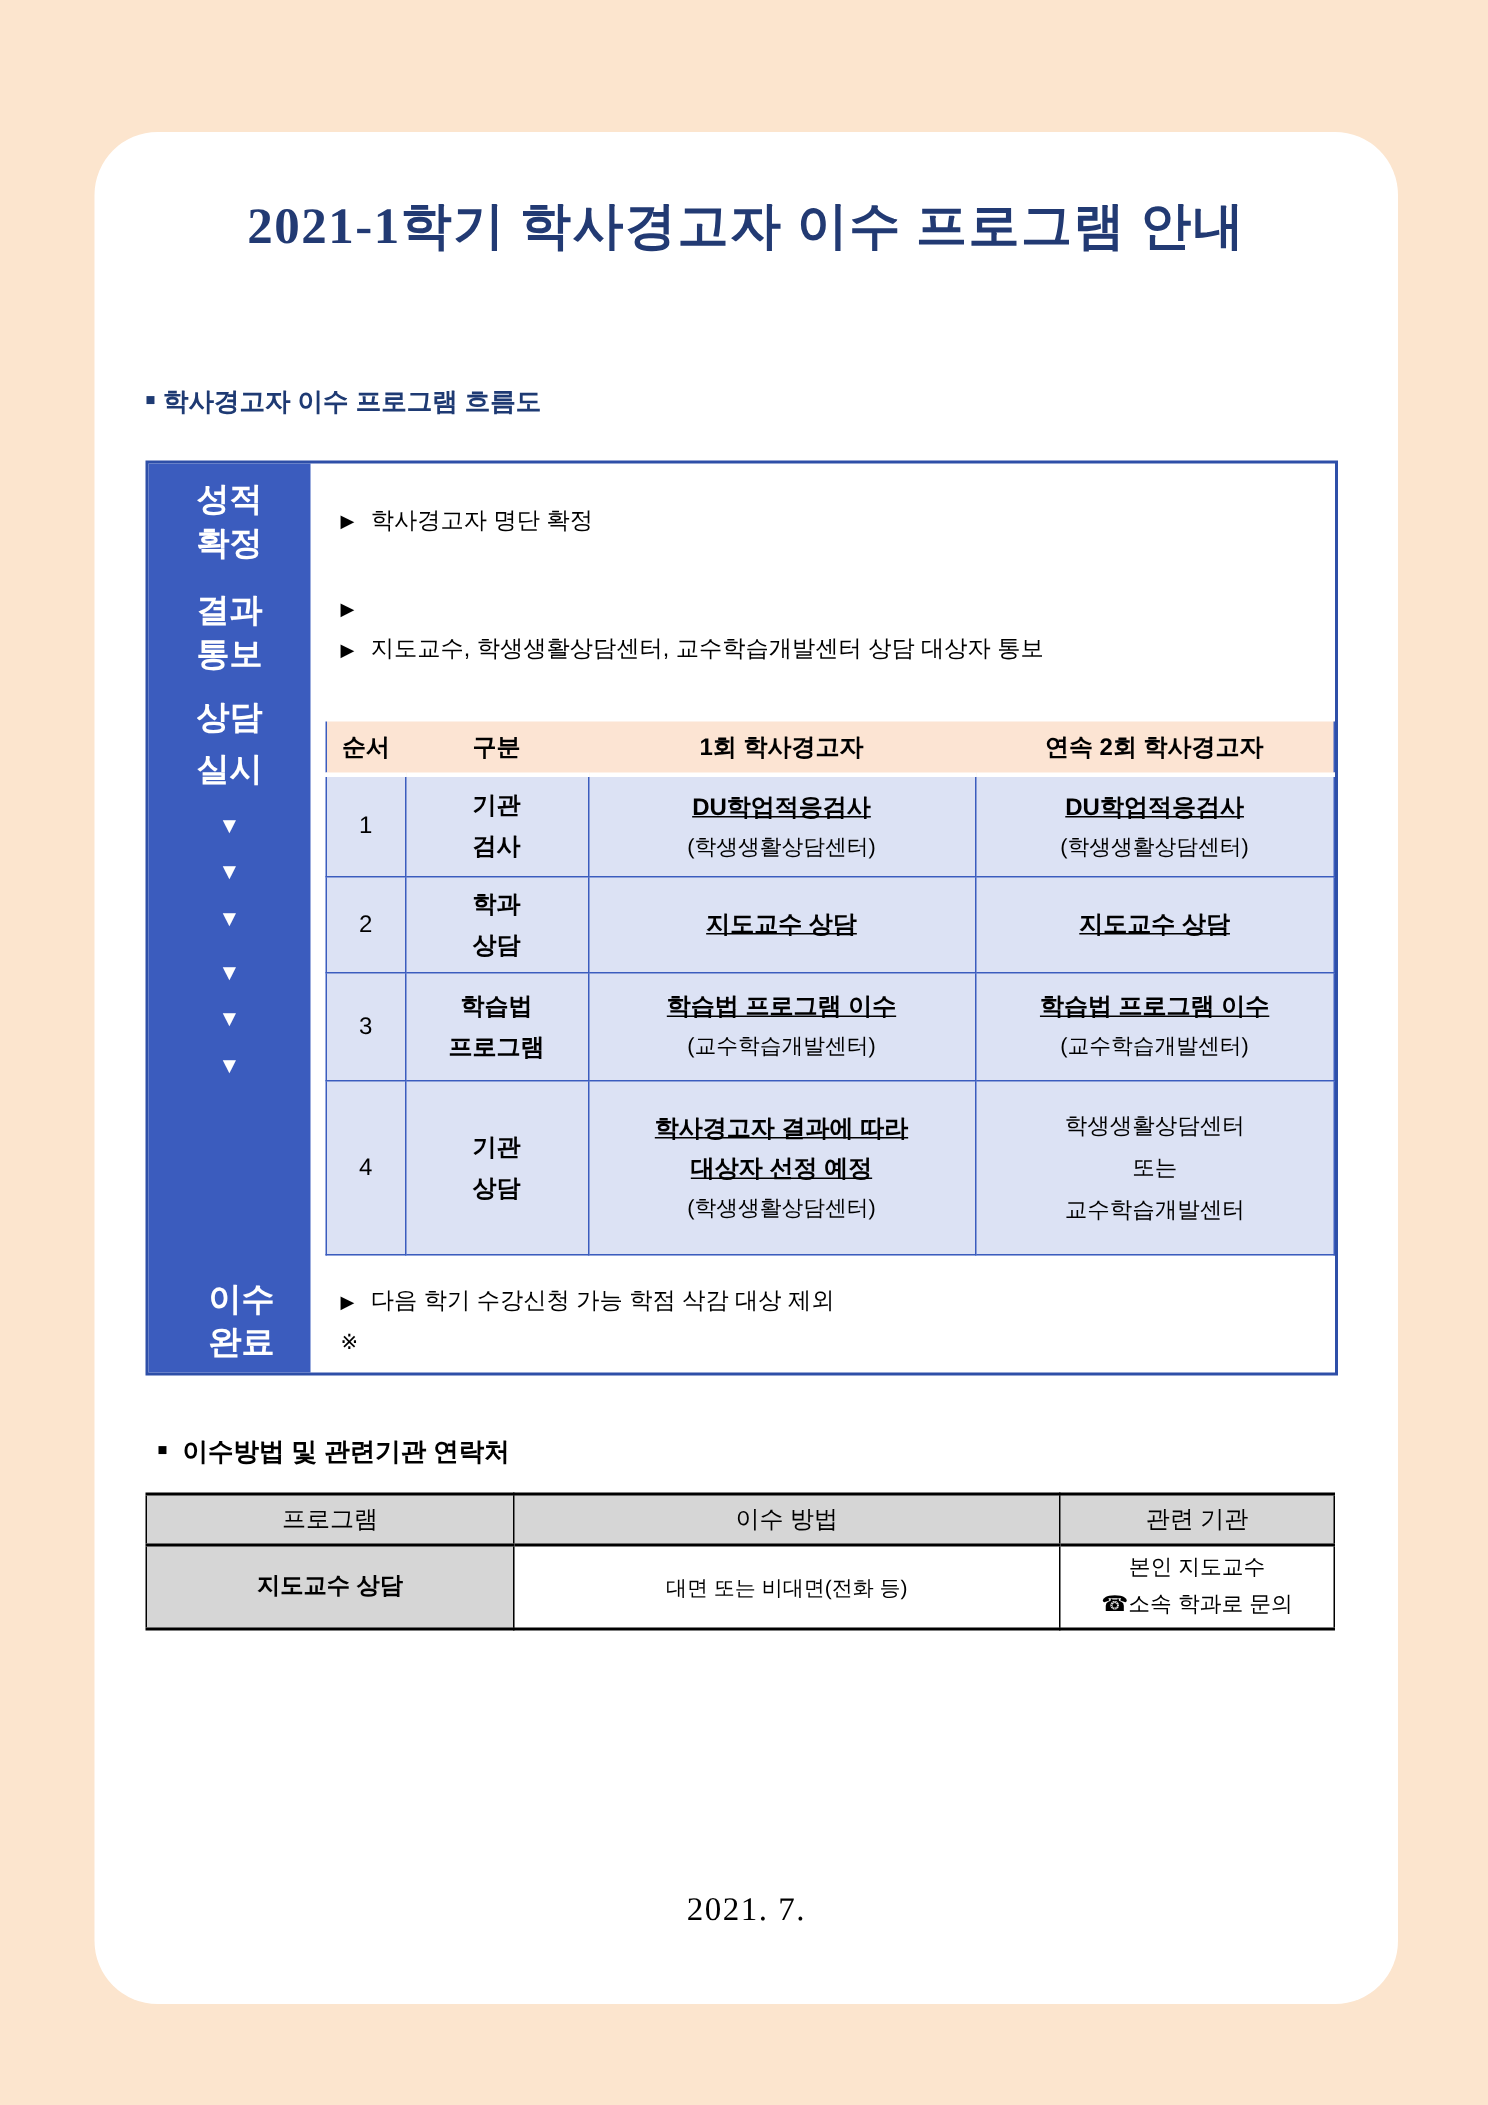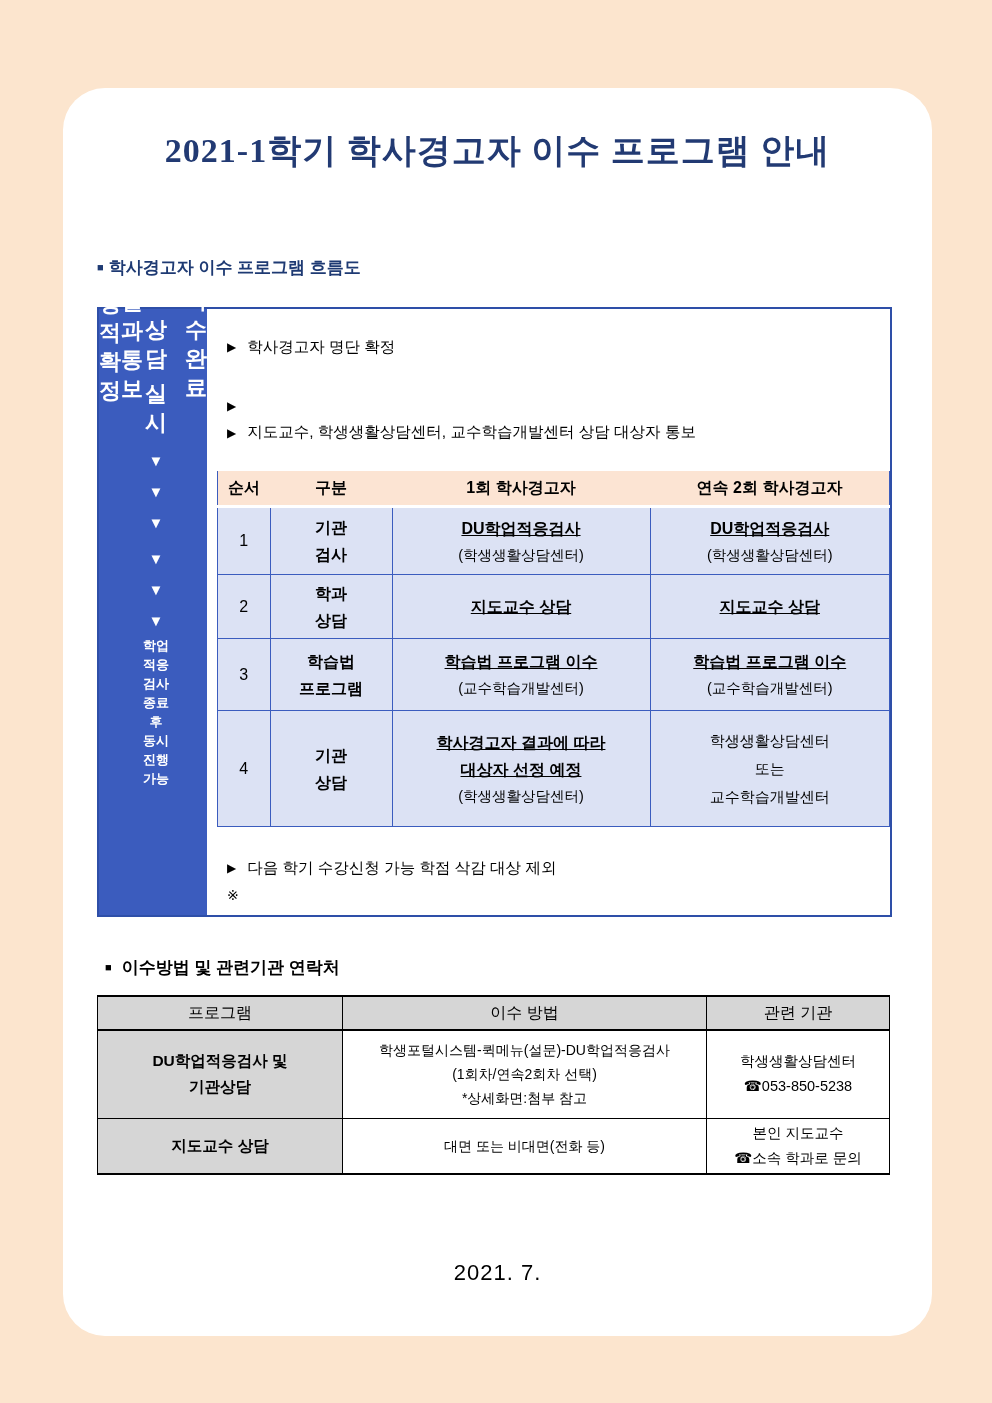--- a/index.html
+++ b/index.html
@@ -29,21 +29,21 @@
   .flow-heading{left:34px;top:168px;color:#1e3a73;}
   .contact-heading{left:42px;top:868px;color:#000;gap:10px;}
   
   .flow-table{
     position:absolute;left:34px;top:219px;width:795px;height:610px;
     border:2px solid #2e4fa8;box-sizing:border-box;
     display:flex;background:#fff;
   }
   .flow-sidebar{
     width:108px;flex:0 0 108px;background:#3b5cbe;color:#fff;
-    display:flex;flex-direction:row;
+    display:flex;flex-direction:column;
   }
   .sb-group{display:flex;flex-direction:column;align-items:center;justify-content:center;}
   .sb-a{height:76px;}
   .sb-b{height:72px;}
   .sb-c{height:388px;justify-content:flex-start;}
   .sb-d{height:70px;margin-left:16px;}
   .sb-big{font-size:22px;font-weight:bold;line-height:29px;text-align:center;}
   .sb-c .sb-big{margin-top:6px;}
   .arrows{display:flex;flex-direction:column;align-items:center;margin-top:8px;}
   .arrow{font-size:15px;line-height:31px;}
@@ -56,21 +56,21 @@
   .content-row{box-sizing:border-box;}
   .row-a{height:76px;display:flex;flex-direction:column;justify-content:center;padding-left:20px;}
   .row-b{height:72px;display:flex;flex-direction:column;justify-content:center;padding-left:20px;gap:9px;}
   .row-c{height:388px;}
   .row-d{height:70px;display:flex;flex-direction:column;justify-content:center;padding-left:20px;gap:8px;}
   .bullet-line{display:flex;align-items:center;font-size:15.5px;}
   .bullet-line .bullet{font-size:12px;margin-right:11px;}
   .bullet-line .note-mark{font-size:14px;margin-right:9px;}
   
   .itable{
-    border-collapse:collapse;margin-left:10px;margin-top:14px;
+    border-collapse:collapse;margin-left:10px;margin-top:24px;
     width:673px;table-layout:fixed;
   }
   .itable td{
     border:1.5px solid #3b5cbe;background:#dce2f4;
     text-align:center;vertical-align:middle;padding:2px 2px;
   }
   .itable tr.ihead td{
     background:#fce4d3;border-left:none;border-right:none;
     border-top:none;border-bottom:3px solid #ffffff;
     font-weight:bold;font-size:16px;height:30px;
@@ -107,21 +107,21 @@
   .ctable td.pcell{background:#d6d6d6;}
   .ctable .pcell div{font-size:15.5px;font-weight:bold;line-height:26px;}
   .ctable .r1{height:88px;}
   .ctable .r2{height:50px;}
   .ctable .r3{height:64px;}
   .ctable .m-line{font-size:14px;line-height:24px;}
   .ctable .o-line{font-size:14.5px;line-height:25px;}
   
   .footer-date{
     position:absolute;left:0;top:1172px;width:100%;text-align:center;
-    font-family:Liberation Sans, sans-serif;
+    font-family:Liberation Serif, serif;
     font-size:22px;letter-spacing:1px;
   }
 </style>
 </head>
 <body>
 
 <div class="card">
 
   <div class="doc-title">2021-1학기 학사경고자 이수 프로그램 안내</div>
 
@@ -143,26 +143,20 @@
       <div class="sb-group sb-c">
         <div class="sb-big">상담</div>
         <div class="sb-big">실시</div>
         <div class="arrows">
           <span class="arrow">▼</span>
           <span class="arrow">▼</span>
           <span class="arrow">▼</span>
           <span class="arrow gap">▼</span>
           <span class="arrow">▼</span>
           <span class="arrow">▼</span>
-        </div>
-        <div class="sb-note">
-          <div>학업적응검사</div>
-          <div>종료 후</div>
-          <div>동시 진행</div>
-          <div>가능</div>
         </div>
       </div>
       <div class="sb-group sb-d">
         <div class="sb-big">이수</div>
         <div class="sb-big">완료</div>
       </div>
     </div>
 
     <div class="flow-content">
       <div class="content-row row-a">
@@ -268,35 +262,20 @@
     <span class="sq">■</span>
       <span>이수방법 및 관련기관 연락처</span>
   </div>
 
   <table class="ctable">
     <tbody>
         <tr class="chead">
       <td class="col-p">프로그램</td>
       <td class="col-m">이수 방법</td>
       <td>관련 기관</td>
-    </tr>
-    <tr class="r1">
-      <td class="pcell">
-        <div>DU학업적응검사 및</div>
-        <div>기관상담</div>
-      </td>
-      <td>
-        <div class="m-line">학생포털시스템-퀵메뉴(설문)-DU학업적응검사</div>
-        <div class="m-line">(1회차/연속2회차 선택)</div>
-        <div class="m-line">*상세화면:첨부 참고</div>
-      </td>
-      <td>
-        <div class="o-line">학생생활상담센터</div>
-        <div class="o-line">☎053-850-5238</div>
-      </td>
     </tr>
     <tr class="r2">
       <td class="pcell">
         <div>지도교수 상담</div>
       </td>
       <td>
         <div class="m-line">대면 또는 비대면(전화 등)</div>
       </td>
       <td>
         <div class="o-line">본인 지도교수</div>

